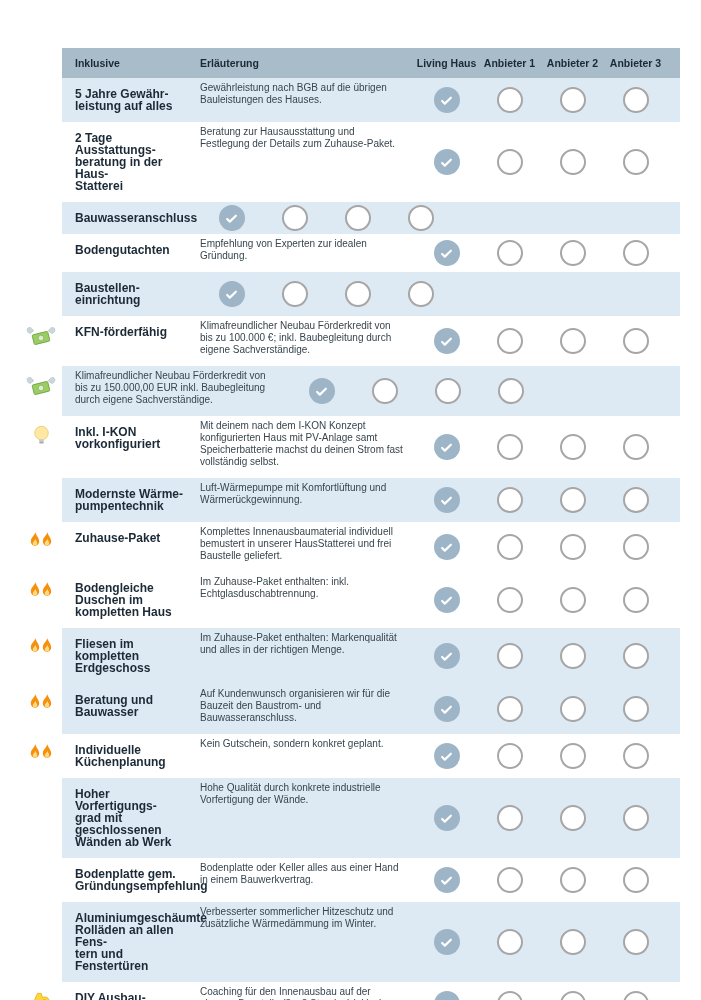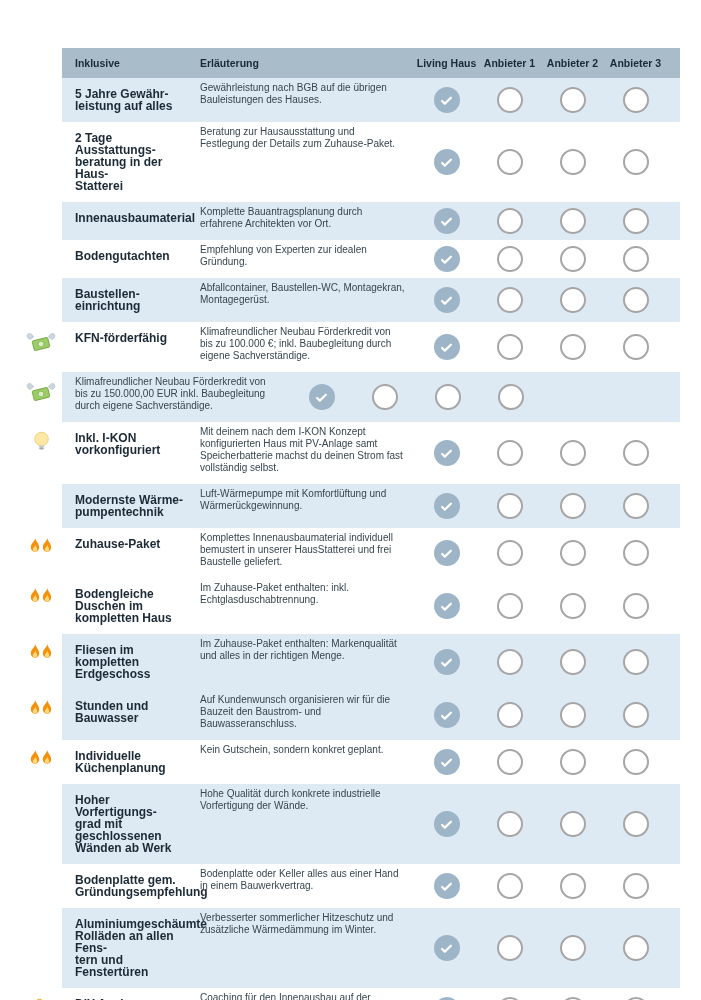--- a/index.html
+++ b/index.html
@@ -111,22 +111,21 @@
               <div class="circle empty"></div>
             </div>
             <div class="circle-col">
               <div class="circle empty"></div>
             </div>
           </div>
   </div>
         <div class="row alt">
     <div class="icon-cell"></div>
     <div class="row-inner">
-      <div class="label-col row-label">Innenausbaumaterial</div>
-      <div class="desc-col row-desc">Komplette Bauantragsplanung durch erfahrene Architekten vor Ort.</div>
+      <div class="label-col row-label">Bauwasseranschluss</div>
     <div class="circle-col">
               <div class="circle checked">
                 <svg width="15" height="15" viewBox="0 0 24 24" fill="none">
                   <path d="M5 12.8l4.3 4.2L19 7.5" stroke="#ffffff" stroke-width="3.4" stroke-linecap="round" stroke-linejoin="round"></path>
                 </svg>
               </div>
             </div>
             <div class="circle-col">
               <div class="circle empty"></div>
             </div>
@@ -159,21 +158,20 @@
             <div class="circle-col">
               <div class="circle empty"></div>
             </div>
           </div>
   </div>
         <div class="row alt">
     <div class="icon-cell"></div>
     <div class="row-inner">
       <div class="label-col row-label">Baustellen-
 einrichtung</div>
-      <div class="desc-col row-desc">Abfallcontainer, Baustellen-WC, Montagekran, Montagegerüst.</div>
     <div class="circle-col">
               <div class="circle checked">
                 <svg width="15" height="15" viewBox="0 0 24 24" fill="none">
                   <path d="M5 12.8l4.3 4.2L19 7.5" stroke="#ffffff" stroke-width="3.4" stroke-linecap="round" stroke-linejoin="round"></path>
                 </svg>
               </div>
             </div>
             <div class="circle-col">
               <div class="circle empty"></div>
             </div>
@@ -429,21 +427,21 @@
               </svg>
             </span>
             <span class="row-icon">
               <svg width="14" height="17" viewBox="0 0 20 24">
                 <path d="M10 0c2.2 4.8-6 8-6 15a6 6 0 0 0 12 0C16 9.5 11.5 7 10 0z" fill="#f4900c"></path>
                 <path d="M10 10.5c1.3 2.8-3.2 4-3.2 7a3.2 3.2 0 0 0 6.4 0c0-3-2-4.2-3.2-7z" fill="#ffd983"></path>
               </svg>
             </span>
           </div>
     <div class="row-inner">
-      <div class="label-col row-label">Stunden und
+      <div class="label-col row-label">Beratung und
 Bauwasser</div>
       <div class="desc-col row-desc">Auf Kundenwunsch organisieren wir für die Bauzeit den Baustrom- und Bauwasseranschluss.</div>
     <div class="circle-col">
               <div class="circle checked">
                 <svg width="15" height="15" viewBox="0 0 24 24" fill="none">
                   <path d="M5 12.8l4.3 4.2L19 7.5" stroke="#ffffff" stroke-width="3.4" stroke-linecap="round" stroke-linejoin="round"></path>
                 </svg>
               </div>
             </div>
             <div class="circle-col">

